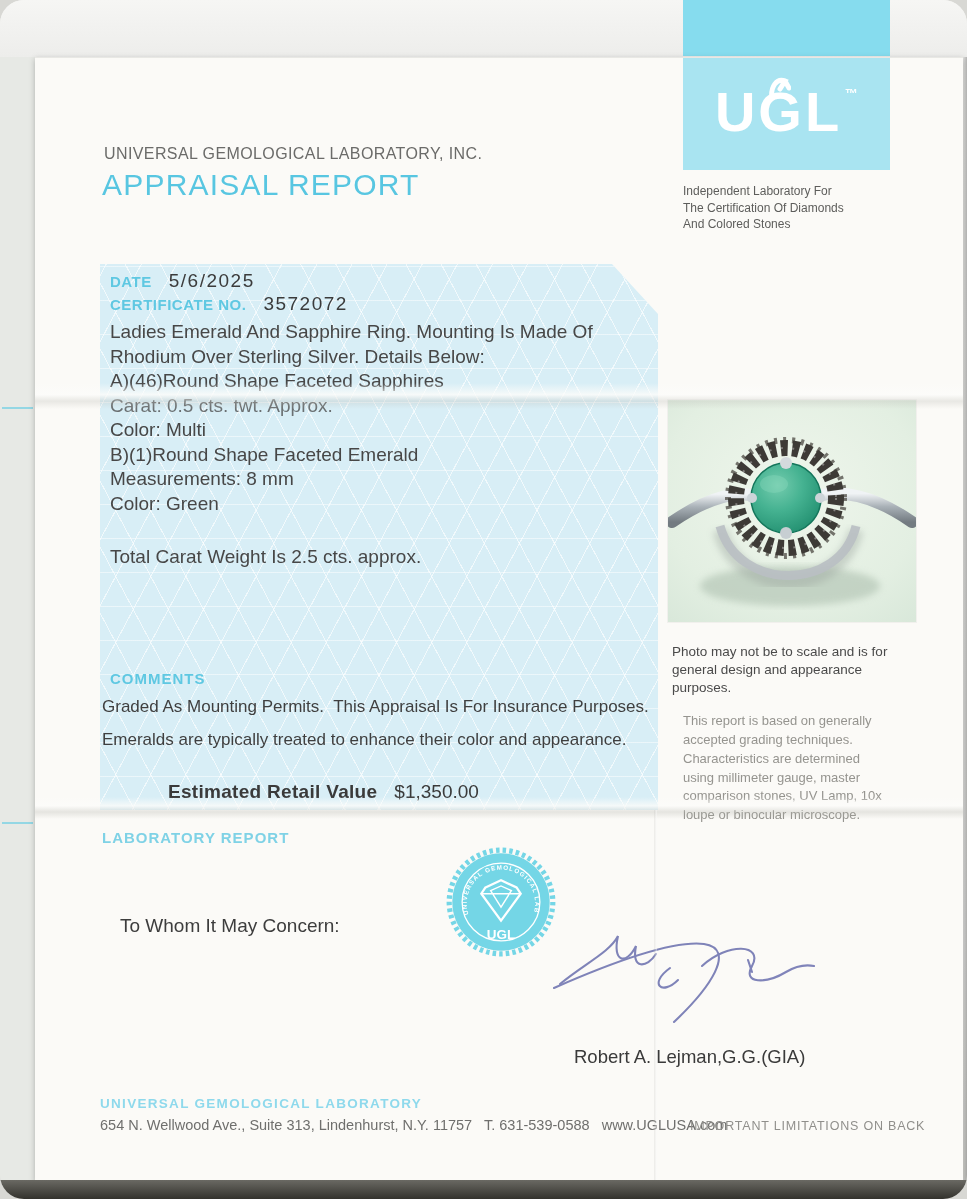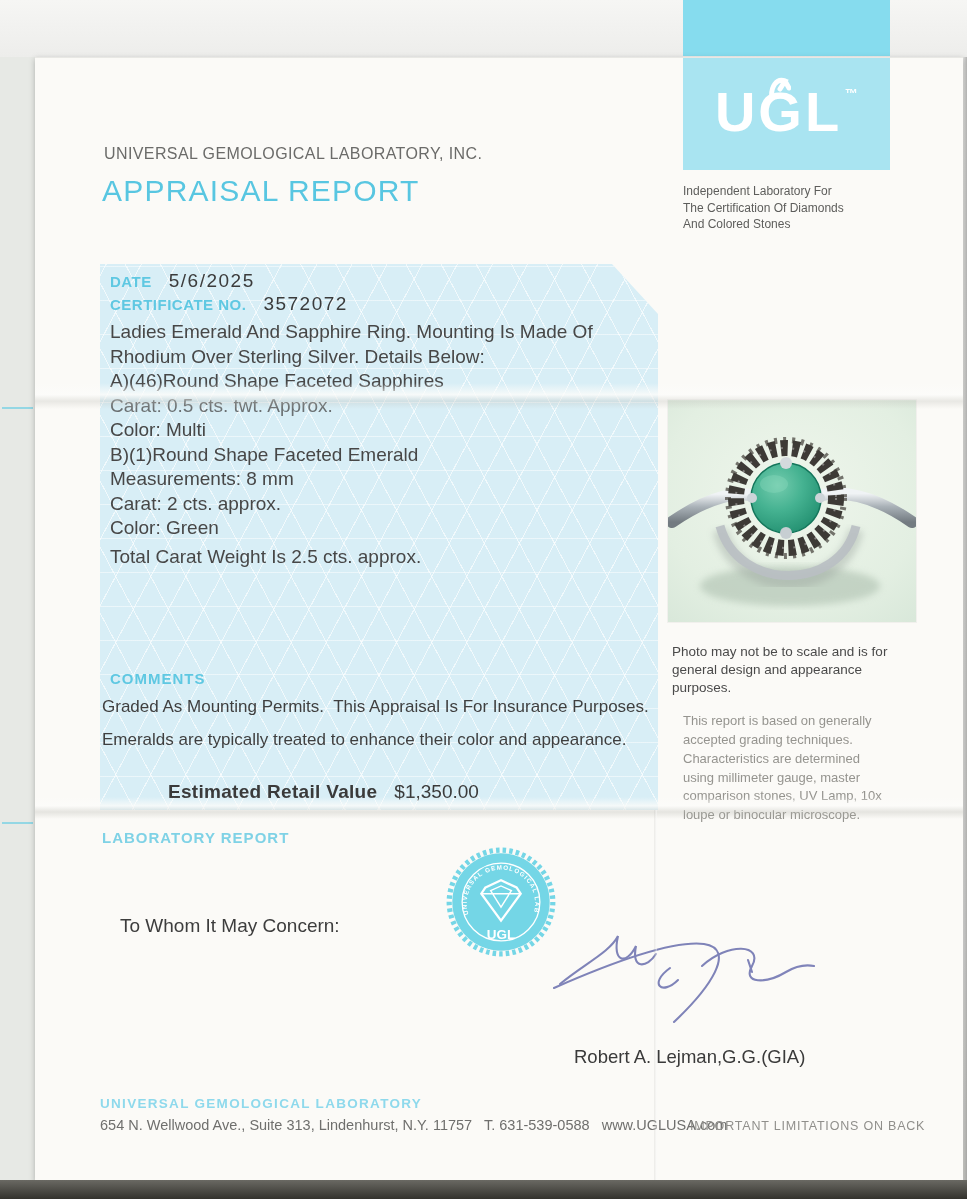--- a/index.html
+++ b/index.html
@@ -1,18 +1,18 @@
 <!DOCTYPE html>
 <html><head>
 <meta charset="utf-8">
 <style>
   html,body{margin:0;padding:0;background:#d8d8d4;}
   .scene{position:relative;width:967px;height:1199px;margin:0 auto;overflow:hidden;
          background:linear-gradient(180deg,#f3f3f1 0%,#efefed 80%,#e2e2de 100%);
-         font-family:"Liberation Sans", sans-serif;}
+         font-family:"Liberation Sans", sans-serif;border-radius:24px;}
   .abs{position:absolute;}
   
   .back-top{left:0;top:0;width:967px;height:57px;background:linear-gradient(180deg,#f6f6f4,#ededeb);}
   .back-left{left:0;top:57px;width:35px;height:1123px;background:linear-gradient(90deg,#e2e4e0,#ecees e8 80%);background:#e7e9e5;}
   .back-rule{left:2px;width:31px;height:2px;background:#7fd2e4;opacity:.8;}
   .bottom-shadow{left:0;top:1180px;width:967px;height:19px;background:linear-gradient(180deg,#6a6963,#33322d);}
   .right-edge{left:963px;top:57px;width:4px;height:1123px;background:linear-gradient(90deg,rgba(0,0,0,.05),rgba(0,0,0,.25));}
   
   .paper{left:35px;top:57px;width:928px;height:1123px;background:#fbfaf7;
          box-shadow:0 2px 6px rgba(0,0,0,.25);border-top:1px solid #e8e8e4;}
@@ -26,21 +26,21 @@
       repeating-linear-gradient(-62deg,rgba(255,255,255,0) 0 30px,rgba(255,255,255,.65) 30px 31px),
       repeating-linear-gradient(0deg,rgba(255,255,255,0) 0 33px,rgba(255,255,255,.5) 33px 34px);}
   .back-logo-block{left:683px;top:0;width:207px;height:56px;background:#86dcee;}
   .logo-block{left:683px;top:58px;width:207px;height:112px;background:#a9e4f1;
               display:flex;align-items:flex-start;justify-content:center;}
   .logo-text{color:#fff;font-size:56px;font-weight:bold;letter-spacing:3px;line-height:1;margin-top:26px;position:relative;}
   .logo-tm{color:#fff;font-size:13px;font-weight:bold;margin-top:28px;margin-left:3px;}
   .g-hook{position:absolute;left:54px;top:-8px;width:22px;height:24px;}
   .tagline{left:683px;top:183px;width:210px;font-size:12px;line-height:1.38;color:#5d5d5b;}
   .company-line{left:104px;top:145px;font-size:16px;color:#6b6b69;letter-spacing:.4px;}
-  .report-title{left:102px;top:174px;font-size:30px;color:#58c6e1;letter-spacing:1.2px;}
+  .report-title{left:102px;top:168px;font-size:30px;color:#58c6e1;letter-spacing:1.2px;}
   
   .blue-panel{left:100px;top:264px;width:558px;height:546px;background-color:#d8eef6;
               clip-path:polygon(0 0,512px 0,100% 50px,100% 100%,0 100%);}
   .row{display:flex;align-items:baseline;gap:17px;}
   .date-row{left:110px;top:270px;}
   .cert-row{left:110px;top:293px;}
   .mini-label{font-size:15px;font-weight:bold;color:#5fc8e2;letter-spacing:.5px;}
   .mini-value{font-size:19px;font-weight:normal;color:#3b3b3b;letter-spacing:1.5px;}
   .description{left:110px;top:320px;width:550px;font-size:19px;line-height:24.5px;color:#474747;}
   .total-line{left:110px;top:546px;width:550px;font-size:19px;color:#474747;}
@@ -113,21 +113,20 @@
   </div>
 
   <div class="abs description">
     <div>Ladies Emerald And Sapphire Ring. Mounting Is Made Of</div>
     <div>Rhodium Over Sterling Silver. Details Below:</div>
     <div>A)(46)Round Shape Faceted Sapphires</div>
     <div style="opacity:.75">Carat: 0.5 cts. twt. Approx.</div>
     <div>Color: Multi</div>
     <div>B)(1)Round Shape Faceted Emerald</div>
     <div>Measurements: 8 mm</div>
-    <div>Carat: 2 cts. approx.</div>
     <div>Color: Green</div>
   </div>
   <div class="abs total-line">Total Carat Weight Is 2.5 cts. approx.</div>
 
   <svg class="abs ring-photo" viewBox="0 0 248 222">
     <defs>
       <radialGradient id="bgG" cx="50%" cy="42%" r="75%">
         <stop offset="0%" stop-color="#eff6ec"></stop>
           <stop offset="70%" stop-color="#e3efe2"></stop>
           <stop offset="100%" stop-color="#d9e8da"></stop>

